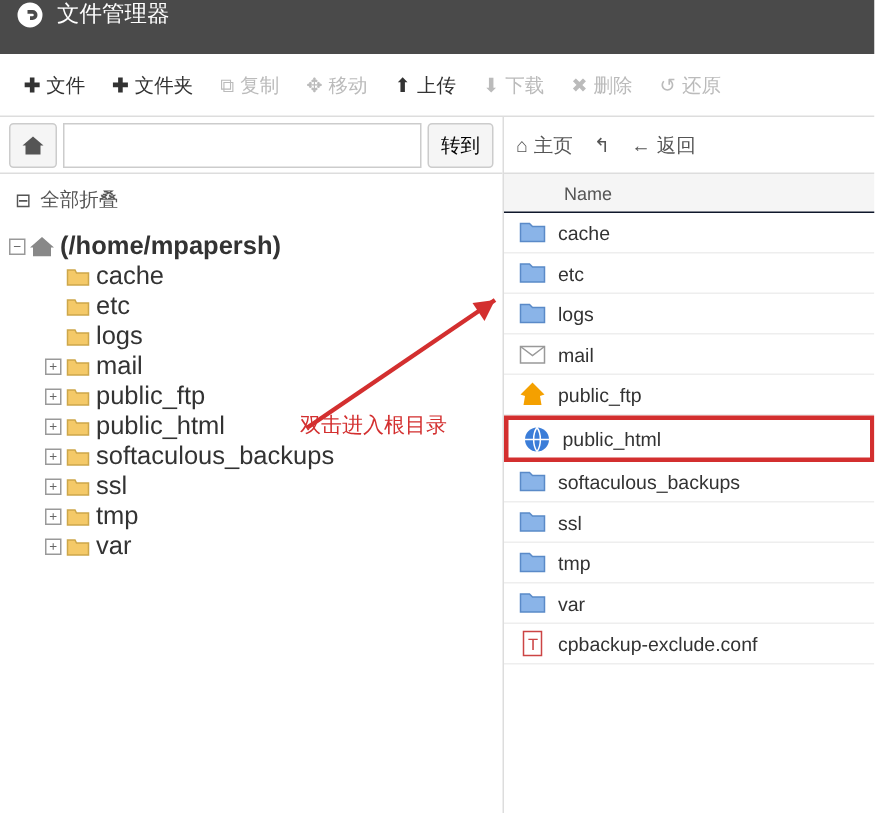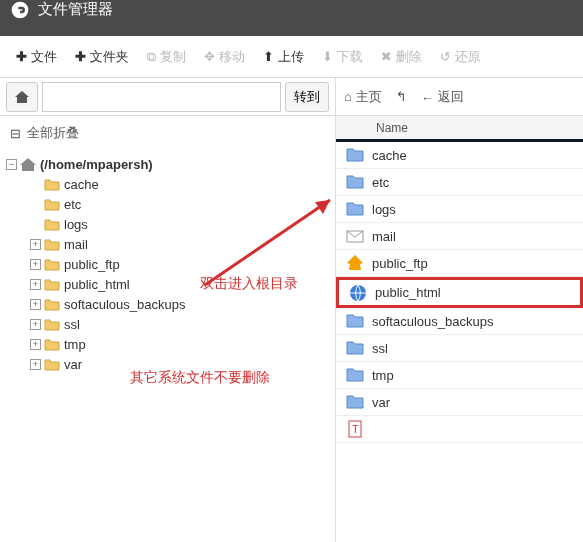--- a/index.html
+++ b/index.html
@@ -17,25 +17,25 @@
 .navrow { height: 38px; display: flex; align-items: center; padding: 0 6px; gap: 4px; border-bottom: 1px solid #ddd; }
 .home-btn { width: 32px; height: 30px; border: 1px solid #ccc; background: #f5f5f5; display: flex; align-items: center; justify-content: center; cursor: pointer; border-radius: 3px; }
 .path-input { flex: 1; height: 30px; border: 1px solid #ccc; padding: 0 6px; }
 .go-btn { width: 44px; height: 30px; border: 1px solid #ccc; background: #f5f5f5; cursor: pointer; font-size: 13px; border-radius: 3px; }
 .collapse-row { padding: 8px 10px; color: #555; display: flex; align-items: center; gap: 6px; }
 .tree { padding: 4px 6px; overflow: auto; flex: 1; position: relative; }
 .tree-row { display: flex; align-items: center; height: 20px; cursor: pointer; }
 .expander { width: 11px; height: 11px; border: 1px solid #999; font-size: 9px; line-height: 9px; text-align: center; margin-right: 3px; color: #666; background: #fff; }
 .expander.empty { border: none; }
 .folder-ic { width: 16px; height: 13px; margin-right: 4px; }
-.tree-row .label { font-size: 13px; text-align: center; }
+.tree-row .label { font-size: 17px; text-align: center; }
 .root-row .label { font-weight: bold; }
 .r-nav { height: 38px; display: flex; align-items: center; padding: 0 8px; gap: 14px; border-bottom: 1px solid #ddd; color: #555; }
 .r-nav-item { display: flex; align-items: center; gap: 4px; cursor: pointer; }
-.table-head { height: 26px; background: #f5f5f5; border-bottom: 3px solid #0f172a; display: flex; align-items: center; padding-left: 40px; font-size: 12px; color: #555; }
+.table-head { height: 26px; background: #f5f5f5; border-bottom: 1px solid #0f172a; display: flex; align-items: center; padding-left: 40px; font-size: 12px; color: #555; }
 .file-list { overflow: auto; flex: 1; }
 .file-row { height: 27px; display: flex; align-items: center; padding-left: 10px; border-bottom: 1px solid #eee; cursor: pointer; gap: 8px; }
 .file-row.highlight { border: 3px solid #d32f2f; height: 31px; }
 .file-ic { width: 18px; height: 18px; flex-shrink: 0; }
 .annotation { position: absolute; color: #d32f2f; font-size: 14px; pointer-events: none; }
 .arrow-svg { position: absolute; pointer-events: none; }
 </style>
 </head>
 <body>
 
@@ -170,21 +170,20 @@
           </div>
           <div class="tree-row" style="padding-left: 24px;">
             <span class="expander">+</span>
             <svg class="folder-ic" viewBox="0 0 16 13">
               <path fill="#f4c968" stroke="#cda74a" d="M1 2h5l1 2h8v8H1z"></path>
             </svg>
             <span class="label">var</span>
           </div>
         </div>
       <div class="annotation" style="left:200px;top:125px">双击进入根目录</div>
-      <div class="annotation" style="left:130px;top:219px">其它系统文件不要删除</div>
       <svg class="arrow-svg" style="left:135px;top:40px" width="200" height="110">
         <line x1="70" y1="95" x2="195" y2="10" stroke="#d32f2f" stroke-width="3"></line>
         <polygon points="195,10 180,12 188,24" fill="#d32f2f"></polygon>
       </svg>
     </div>
   </div>
 
   <div class="right">
     <div class="r-nav">
       <div class="r-nav-item">
@@ -263,16 +262,17 @@
           <svg class="file-ic" viewBox="0 0 18 18">
             <path fill="#8ab4e8" stroke="#5a8ac8" d="M1 3h6l2 2h8v10H1z"></path>
           </svg>
           <span>var</span>
         </div>
         <div class="file-row">
           <svg class="file-ic" viewBox="0 0 18 18">
             <rect x="3" y="1" width="12" height="16" fill="#fff" stroke="#cc4444"></rect>
             <text x="6" y="13" font-size="11" fill="#cc4444">T</text>
           </svg>
+          <span>cpbackup-exclude.conf</span>
         </div>
       </div>
   </div>
 </div>
 
 </body></html>

